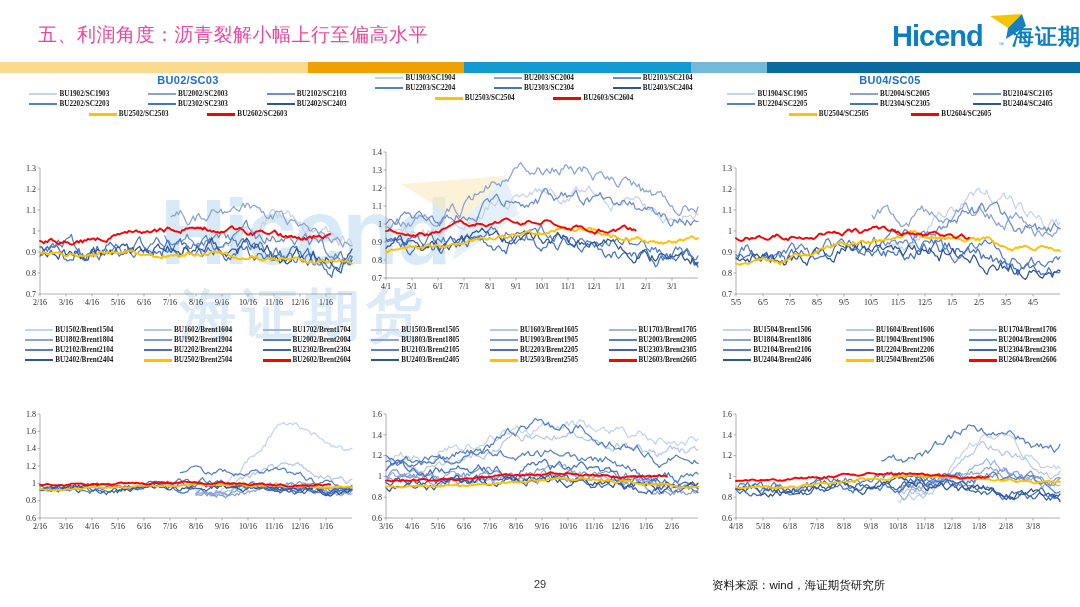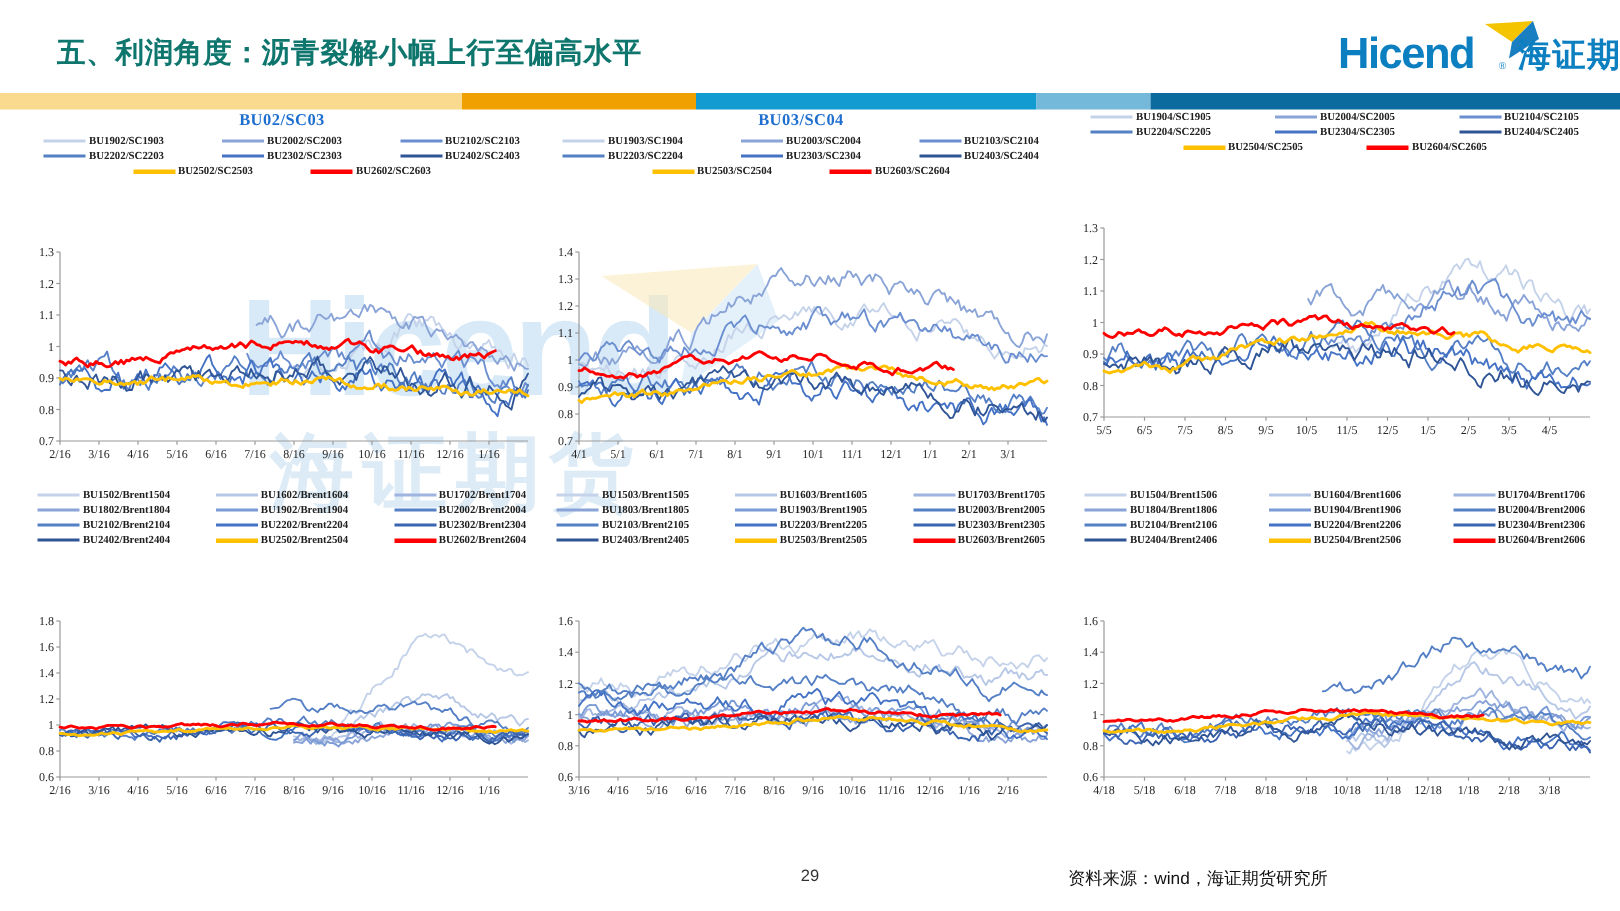--- a/index.html
+++ b/index.html
@@ -6,21 +6,21 @@
   html,body{margin:0;padding:0;}
   body{
     width:1080px;height:607px;background:#ffffff;overflow:hidden;
     font-family:"Liberation Serif",serif;position:relative;
   }
   
   #header{position:absolute;left:0;top:0;width:1080px;height:70px;}
   #slide-title{
     position:absolute;left:38px;top:22px;
     font-family:"Liberation Sans",sans-serif;
-    font-size:19px;font-weight:bold;color:#0f766e;letter-spacing:.5px;
+    font-size:19px;font-weight:normal;color:#ec4899;letter-spacing:.5px;
     white-space:nowrap;
   }
   
   #logo{position:absolute;right:10px;top:14px;height:40px;display:flex;align-items:center;}
   #logo-mark{position:relative;width:178px;height:40px;}
   #logo-text{
     position:absolute;left:0;top:6px;
     font-family:"Liberation Sans",sans-serif;
     font-size:29px;font-weight:bold;color:#0b7fc0;letter-spacing:-1px;
   }
@@ -48,21 +48,21 @@
     position:absolute;left:180px;top:128px;
     font-family:"Liberation Sans",sans-serif;
     font-size:56px;font-weight:bold;color:#dcebf6;letter-spacing:6px;
   }
   #wm-arrow{position:absolute;left:395px;top:20px;width:130px;height:95px;opacity:.55;}
   
   #grid{position:absolute;left:0;top:74px;width:1080px;height:500px;}
   .panel{position:absolute;}
   .panel-title{
     text-align:center;
-    font-family:Liberation Serif, serif;
+    font-family:Liberation Sans, sans-serif;
     font-size:11px;font-weight:bold;color:#1F6FD0;
     margin:0 0 4px 0;letter-spacing:.3px;
   }
   .legend{display:flex;flex-wrap:wrap;justify-content:center;
           row-gap:2px;column-gap:0px;margin-bottom:2px;}
   .legend-item{display:flex;align-items:center;white-space:nowrap;}
   .legend-swatch{display:inline-block;width:28px;height:2.5px;margin-right:2px;}
   .legend-label{font-family:"Liberation Serif",serif;font-size:7.2px;color:#202020;}
   .legend-3 .legend-item{width:33.33%;justify-content:center;font-weight:bold;}
   .plot{position:relative;}
@@ -198,21 +198,20 @@
           <path d="M154.80 73.87 L156.65 78.35 L158.51 78.63 L160.36 81.65 L162.21 83.01 L164.07 81.91 L165.92 81.67 L167.77 82.09 L169.63 77.95 L171.48 79.82 L173.33 77.82 L175.19 76.76 L177.04 72.18 L178.90 76.47 L180.75 77.86 L182.60 79.16 L184.46 82.92 L186.31 83.13 L188.16 81.18 L190.02 82.63 L191.87 80.25 L193.72 83.64 L195.58 78.84 L197.43 78.51 L199.28 81.43 L201.14 78.34 L202.99 75.90 L204.84 73.96 L206.70 71.79 L208.55 75.63 L210.40 72.01 L212.26 69.51 L214.11 70.33 L215.96 75.86 L217.82 72.88 L219.67 77.27 L221.52 77.35 L223.38 73.12 L225.23 71.85 L227.09 69.93 L228.94 68.67 L230.79 65.57 L232.65 65.09 L234.50 61.14 L236.35 58.28 L238.21 65.20 L240.06 67.92 L241.91 69.93 L243.77 71.07 L245.62 76.57 L247.47 75.04 L249.33 72.93 L251.18 75.68 L253.03 79.42 L254.89 81.57 L256.74 75.77 L258.59 78.35 L260.45 78.98 L262.30 74.10 L264.15 76.25 L266.01 80.01 L267.86 79.09 L269.71 79.42 L271.57 76.87 L273.42 79.61 L275.28 76.20 L277.13 76.21 L278.98 73.34 L280.84 77.05 L282.69 79.27 L284.54 83.10 L286.40 79.01 L288.25 76.33 L290.10 77.89 L291.96 76.25 L293.81 74.10 L295.66 71.70 L297.52 77.37 L299.37 82.64 L301.22 79.36 L303.08 75.57 L304.93 76.33 L306.78 77.43 L308.64 80.59 L310.49 77.59 L312.34 78.41 L314.20 85.92 L316.05 90.74 L317.90 92.89 L319.76 95.46 L321.61 94.66 L323.47 96.74 L325.32 91.84 L327.17 95.06 L329.03 96.28 L330.88 100.14 L332.73 96.94 L334.59 101.17 L336.44 100.33 L338.29 97.75 L340.15 93.27 L342.00 95.31" fill="none" stroke="#6a8ecf" stroke-width="1.25" stroke-linejoin="round" stroke-linecap="round"></path>
           <path d="M30.00 90.47 L31.85 93.56 L33.69 91.64 L35.54 85.90 L37.38 89.50 L39.23 85.40 L41.08 83.52 L42.92 81.44 L44.77 85.37 L46.62 81.05 L48.46 78.12 L50.31 82.72 L52.15 85.07 L54.00 80.74 L55.85 77.27 L57.69 76.05 L59.54 75.43 L61.38 72.39 L63.23 79.61 L65.08 84.79 L66.92 87.42 L68.77 89.87 L70.62 94.09 L72.46 91.43 L74.31 96.37 L76.15 97.48 L78.00 91.52 L79.85 92.98 L81.69 89.98 L83.54 94.79 L85.38 89.66 L87.23 94.66 L89.08 97.93 L90.92 92.64 L92.77 92.14 L94.62 93.27 L96.46 87.21 L98.31 91.49 L100.15 88.12 L102.00 88.48 L103.85 86.33 L105.69 82.18 L107.54 83.98 L109.38 85.45 L111.23 89.81 L113.08 92.22 L114.92 90.85 L116.77 91.52 L118.62 85.17 L120.46 90.22 L122.31 93.76 L124.15 95.42 L126.00 92.13 L127.85 90.74 L129.69 88.90 L131.54 87.25 L133.38 90.82 L135.23 85.80 L137.08 88.06 L138.92 84.55 L140.77 82.19 L142.62 81.77 L144.46 79.27 L146.31 75.44 L148.15 77.36 L150.00 81.11 L151.85 82.83 L153.69 84.36 L155.54 88.99 L157.38 90.32 L159.23 87.88 L161.08 86.19 L162.92 87.33 L164.77 89.69 L166.62 91.19 L168.46 94.59 L170.31 91.71 L172.15 93.18 L174.00 86.88 L175.85 84.28 L177.69 83.82 L179.54 86.61 L181.38 86.16 L183.23 82.11 L185.08 83.57 L186.92 83.74 L188.77 84.79 L190.62 81.13 L192.46 77.42 L194.31 75.34 L196.15 73.33 L198.00 79.03 L199.85 76.23 L201.69 82.45 L203.54 87.19 L205.38 86.98 L207.23 84.83 L209.08 85.63 L210.92 85.11 L212.77 84.84 L214.62 81.30 L216.46 80.71 L218.31 81.97 L220.15 79.91 L222.00 75.49 L223.85 78.53 L225.69 78.25 L227.54 84.55 L229.38 81.03 L231.23 77.93 L233.08 76.43 L234.92 80.40 L236.77 78.48 L238.62 84.60 L240.46 87.65 L242.31 82.84 L244.15 80.82 L246.00 85.62 L247.85 84.36 L249.69 80.15 L251.54 81.26 L253.38 86.07 L255.23 91.05 L257.08 94.76 L258.92 93.77 L260.77 89.60 L262.62 93.88 L264.46 88.68 L266.31 85.96 L268.15 91.44 L270.00 93.08 L271.85 98.18 L273.69 93.80 L275.54 97.36 L277.38 93.12 L279.23 91.16 L281.08 91.38 L282.92 97.17 L284.77 100.24 L286.62 100.49 L288.46 94.59 L290.31 97.27 L292.15 99.92 L294.00 99.98 L295.85 94.46 L297.69 92.63 L299.54 91.17 L301.38 94.17 L303.23 90.95 L305.08 96.55 L306.92 101.06 L308.77 103.15 L310.62 102.77 L312.46 98.13 L314.31 98.64 L316.15 103.23 L318.00 105.62 L319.85 106.68 L321.69 101.32 L323.54 98.13 L325.38 96.31 L327.23 95.69 L329.08 91.46 L330.92 89.44 L332.77 95.89 L334.62 96.36 L336.46 99.38 L338.31 102.85 L340.15 99.08 L342.00 94.45" fill="none" stroke="#5580c6" stroke-width="1.25" stroke-linejoin="round" stroke-linecap="round"></path>
           <path d="M30.00 94.28 L31.85 90.82 L33.69 87.84 L35.54 87.12 L37.38 84.36 L39.23 87.69 L41.08 84.10 L42.92 85.37 L44.77 84.48 L46.62 83.36 L48.46 86.12 L50.31 89.68 L52.15 91.17 L54.00 96.85 L55.85 97.41 L57.69 98.95 L59.54 97.98 L61.38 97.81 L63.23 98.08 L65.08 91.36 L66.92 90.33 L68.77 86.45 L70.62 92.63 L72.46 97.19 L74.31 94.09 L76.15 93.27 L78.00 92.01 L79.85 91.25 L81.69 87.47 L83.54 89.94 L85.38 89.37 L87.23 84.34 L89.08 88.41 L90.92 93.83 L92.77 87.97 L94.62 88.32 L96.46 83.07 L98.31 82.83 L100.15 80.17 L102.00 82.44 L103.85 84.52 L105.69 85.99 L107.54 91.20 L109.38 94.18 L111.23 92.07 L113.08 92.63 L114.92 87.40 L116.77 89.69 L118.62 88.25 L120.46 86.26 L122.31 89.92 L124.15 84.08 L126.00 80.44 L127.85 76.65 L129.69 74.67 L131.54 81.01 L133.38 84.05 L135.23 87.15 L137.08 90.65 L138.92 88.74 L140.77 89.35 L142.62 94.34 L144.46 89.23 L146.31 91.47 L148.15 90.12 L150.00 89.32 L151.85 93.90 L153.69 86.72 L155.54 82.94 L157.38 78.21 L159.23 81.78 L161.08 86.90 L162.92 88.41 L164.77 82.99 L166.62 80.30 L168.46 79.19 L170.31 76.51 L172.15 82.86 L174.00 80.79 L175.85 81.75 L177.69 86.82 L179.54 90.98 L181.38 90.49 L183.23 93.12 L185.08 93.57 L186.92 90.05 L188.77 86.41 L190.62 89.71 L192.46 94.35 L194.31 91.67 L196.15 89.67 L198.00 85.56 L199.85 88.28 L201.69 89.16 L203.54 92.92 L205.38 86.83 L207.23 86.04 L209.08 90.11 L210.92 91.24 L212.77 93.14 L214.62 97.08 L216.46 98.75 L218.31 95.36 L220.15 97.70 L222.00 93.94 L223.85 91.79 L225.69 93.20 L227.54 86.86 L229.38 86.62 L231.23 84.09 L233.08 87.36 L234.92 87.02 L236.77 84.40 L238.62 90.63 L240.46 95.78 L242.31 94.19 L244.15 98.36 L246.00 96.08 L247.85 91.66 L249.69 91.73 L251.54 92.18 L253.38 96.47 L255.23 96.49 L257.08 93.22 L258.92 93.12 L260.77 98.70 L262.62 97.98 L264.46 98.32 L266.31 93.50 L268.15 92.96 L270.00 88.70 L271.85 94.58 L273.69 95.87 L275.54 100.32 L277.38 94.78 L279.23 90.44 L281.08 86.12 L282.92 84.05 L284.77 85.64 L286.62 84.37 L288.46 89.17 L290.31 89.85 L292.15 95.39 L294.00 91.77 L295.85 89.47 L297.69 86.23 L299.54 93.21 L301.38 96.90 L303.23 102.74 L305.08 102.86 L306.92 97.06 L308.77 95.11 L310.62 98.06 L312.46 103.15 L314.31 107.08 L316.15 107.71 L318.00 111.86 L319.85 112.98 L321.69 115.44 L323.54 107.75 L325.38 105.56 L327.23 105.63 L329.08 108.16 L330.92 102.21 L332.77 98.66 L334.62 101.94 L336.46 98.19 L338.31 98.39 L340.15 103.16 L342.00 98.11" fill="none" stroke="#4472c4" stroke-width="1.25" stroke-linejoin="round" stroke-linecap="round"></path>
           <path d="M30.00 84.91 L31.85 85.09 L33.69 88.41 L35.54 92.57 L37.38 94.83 L39.23 91.00 L41.08 88.42 L42.92 92.44 L44.77 92.73 L46.62 94.37 L48.46 97.33 L50.31 91.33 L52.15 90.14 L54.00 87.62 L55.85 92.87 L57.69 92.26 L59.54 89.39 L61.38 90.30 L63.23 93.59 L65.08 88.98 L66.92 89.51 L68.77 93.50 L70.62 96.59 L72.46 94.30 L74.31 98.59 L76.15 97.86 L78.00 98.02 L79.85 91.53 L81.69 89.70 L83.54 85.41 L85.38 90.98 L87.23 87.32 L89.08 88.52 L90.92 92.99 L92.77 89.32 L94.62 91.93 L96.46 90.88 L98.31 90.57 L100.15 88.31 L102.00 92.66 L103.85 90.58 L105.69 88.20 L107.54 84.87 L109.38 85.76 L111.23 83.10 L113.08 82.05 L114.92 83.66 L116.77 82.01 L118.62 87.84 L120.46 91.49 L122.31 85.32 L124.15 89.75 L126.00 87.33 L127.85 85.72 L129.69 84.41 L131.54 88.68 L133.38 88.93 L135.23 88.05 L137.08 87.72 L138.92 91.38 L140.77 92.99 L142.62 90.45 L144.46 85.75 L146.31 84.48 L148.15 82.00 L150.00 85.98 L151.85 86.56 L153.69 87.67 L155.54 89.21 L157.38 84.03 L159.23 88.02 L161.08 90.32 L162.92 87.55 L164.77 88.50 L166.62 89.99 L168.46 89.54 L170.31 92.80 L172.15 92.51 L174.00 85.67 L175.85 85.76 L177.69 87.95 L179.54 92.37 L181.38 90.49 L183.23 88.20 L185.08 89.07 L186.92 84.04 L188.77 86.90 L190.62 87.20 L192.46 87.80 L194.31 89.71 L196.15 85.07 L198.00 80.66 L199.85 79.61 L201.69 75.70 L203.54 81.44 L205.38 80.97 L207.23 86.07 L209.08 87.55 L210.92 89.44 L212.77 92.28 L214.62 91.99 L216.46 94.53 L218.31 91.11 L220.15 89.04 L222.00 87.10 L223.85 87.14 L225.69 87.39 L227.54 91.34 L229.38 85.36 L231.23 84.05 L233.08 79.61 L234.92 78.66 L236.77 76.03 L238.62 78.83 L240.46 83.84 L242.31 84.08 L244.15 86.55 L246.00 82.09 L247.85 82.75 L249.69 87.60 L251.54 86.69 L253.38 89.88 L255.23 87.46 L257.08 83.32 L258.92 88.08 L260.77 91.70 L262.62 96.41 L264.46 93.71 L266.31 94.30 L268.15 97.20 L270.00 100.90 L271.85 99.24 L273.69 97.15 L275.54 100.94 L277.38 101.96 L279.23 100.18 L281.08 99.31 L282.92 93.38 L284.77 90.42 L286.62 86.21 L288.46 91.13 L290.31 95.77 L292.15 94.23 L294.00 97.58 L295.85 99.54 L297.69 103.11 L299.54 99.94 L301.38 94.05 L303.23 89.22 L305.08 95.10 L306.92 97.23 L308.77 99.33 L310.62 100.50 L312.46 98.06 L314.31 101.10 L316.15 95.30 L318.00 97.55 L319.85 99.33 L321.69 101.95 L323.54 104.93 L325.38 105.26 L327.23 108.51 L329.08 109.41 L330.92 111.11 L332.77 103.54 L334.62 97.17 L336.46 97.40 L338.31 92.19 L340.15 90.71 L342.00 87.08" fill="none" stroke="#2f5597" stroke-width="1.25" stroke-linejoin="round" stroke-linecap="round"></path>
           <path d="M30.00 90.34 L31.85 91.47 L33.69 90.02 L35.54 90.62 L37.38 91.86 L39.23 92.31 L41.08 90.55 L42.92 91.41 L44.77 90.73 L46.62 90.44 L48.46 90.52 L50.31 90.97 L52.15 92.12 L54.00 93.32 L55.85 94.19 L57.69 93.93 L59.54 91.64 L61.38 92.62 L63.23 91.84 L65.08 93.32 L66.92 94.38 L68.77 94.28 L70.62 93.24 L72.46 94.63 L74.31 93.65 L76.15 93.90 L78.00 93.02 L79.85 92.29 L81.69 94.27 L83.54 92.17 L85.38 93.78 L87.23 92.80 L89.08 90.67 L90.92 89.07 L92.77 90.57 L94.62 91.04 L96.46 90.84 L98.31 89.47 L100.15 91.79 L102.00 89.76 L103.85 90.25 L105.69 90.87 L107.54 91.03 L109.38 91.35 L111.23 90.11 L113.08 91.18 L114.92 89.26 L116.77 89.75 L118.62 88.36 L120.46 89.04 L122.31 88.21 L124.15 89.61 L126.00 91.85 L127.85 91.00 L129.69 92.60 L131.54 93.65 L133.38 92.38 L135.23 92.87 L137.08 92.85 L138.92 92.47 L140.77 91.95 L142.62 93.90 L144.46 95.12 L146.31 94.78 L148.15 95.17 L150.00 95.59 L151.85 96.34 L153.69 94.07 L155.54 95.26 L157.38 93.85 L159.23 93.96 L161.08 93.20 L162.92 93.50 L164.77 93.24 L166.62 93.02 L168.46 93.38 L170.31 94.98 L172.15 92.85 L174.00 94.17 L175.85 92.63 L177.69 90.49 L179.54 91.60 L181.38 91.29 L183.23 93.06 L185.08 94.02 L186.92 91.67 L188.77 93.05 L190.62 94.24 L192.46 92.75 L194.31 91.81 L196.15 92.78 L198.00 93.28 L199.85 91.33 L201.69 90.02 L203.54 89.76 L205.38 89.11 L207.23 90.74 L209.08 89.34 L210.92 90.25 L212.77 91.80 L214.62 91.27 L216.46 90.08 L218.31 92.33 L220.15 94.04 L222.00 94.20 L223.85 96.16 L225.69 95.18 L227.54 96.83 L229.38 96.96 L231.23 96.99 L233.08 96.35 L234.92 97.30 L236.77 97.09 L238.62 97.07 L240.46 94.69 L242.31 94.01 L244.15 96.25 L246.00 94.04 L247.85 96.19 L249.69 97.96 L251.54 97.50 L253.38 98.33 L255.23 97.77 L257.08 96.02 L258.92 95.93 L260.77 98.01 L262.62 96.18 L264.46 97.03 L266.31 98.36 L268.15 98.22 L270.00 95.97 L271.85 95.77 L273.69 96.59 L275.54 97.38 L277.38 96.58 L279.23 98.01 L281.08 96.08 L282.92 97.08 L284.77 95.38 L286.62 95.48 L288.46 96.06 L290.31 97.28 L292.15 98.70 L294.00 97.93 L295.85 100.15 L297.69 101.29 L299.54 99.79 L301.38 99.37 L303.23 101.29 L305.08 101.61 L306.92 100.55 L308.77 98.48 L310.62 99.56 L312.46 97.64 L314.31 99.24 L316.15 100.28 L318.00 100.20 L319.85 98.89 L321.69 98.07 L323.54 98.64 L325.38 99.37 L327.23 99.61 L329.08 98.00 L330.92 98.09 L332.77 99.63 L334.62 99.56 L336.46 97.83 L338.31 99.86 L340.15 100.93 L342.00 101.81" fill="none" stroke="#ffc000" stroke-width="1.9" stroke-linejoin="round" stroke-linecap="round"></path>
           <path d="M30.00 78.86 L31.85 79.62 L33.70 81.28 L35.54 79.25 L37.39 80.14 L39.24 77.90 L41.09 76.70 L42.94 78.51 L44.79 79.27 L46.63 80.84 L48.48 82.61 L50.33 80.46 L52.18 81.23 L54.03 78.99 L55.87 80.33 L57.72 80.31 L59.57 81.81 L61.42 82.54 L63.27 82.27 L65.11 80.82 L66.96 79.00 L68.81 80.55 L70.66 78.20 L72.51 80.42 L74.36 78.17 L76.20 78.62 L78.05 76.73 L79.90 77.73 L81.75 76.94 L83.60 76.41 L85.44 78.02 L87.29 76.18 L89.14 77.13 L90.99 78.07 L92.84 78.86 L94.69 79.43 L96.53 79.97 L98.38 77.06 L100.23 76.31 L102.08 74.19 L103.93 73.03 L105.77 73.37 L107.62 71.85 L109.47 72.28 L111.32 71.29 L113.17 70.84 L115.02 69.90 L116.86 70.96 L118.71 69.00 L120.56 69.41 L122.41 70.18 L124.26 69.55 L126.10 68.27 L127.95 69.84 L129.80 69.75 L131.65 71.15 L133.50 70.17 L135.34 70.19 L137.19 69.02 L139.04 70.27 L140.89 70.15 L142.74 69.19 L144.59 67.40 L146.43 69.41 L148.28 68.24 L150.13 66.42 L151.98 67.70 L153.83 69.71 L155.67 67.42 L157.52 65.36 L159.37 66.18 L161.22 67.73 L163.07 68.16 L164.92 69.39 L166.76 69.46 L168.61 69.87 L170.46 70.98 L172.31 68.19 L174.16 68.06 L176.00 66.50 L177.85 66.55 L179.70 65.91 L181.55 65.78 L183.40 65.80 L185.24 66.56 L187.09 65.51 L188.94 66.09 L190.79 65.73 L192.64 67.51 L194.49 65.51 L196.33 67.61 L198.18 68.91 L200.03 68.29 L201.88 69.89 L203.73 68.92 L205.57 70.33 L207.42 69.88 L209.27 71.05 L211.12 69.65 L212.97 70.34 L214.82 69.63 L216.66 68.27 L218.51 66.63 L220.36 65.04 L222.21 64.17 L224.06 66.82 L225.90 67.45 L227.75 66.96 L229.60 65.83 L231.45 67.05 L233.30 68.00 L235.14 70.38 L236.99 72.28 L238.84 72.84 L240.69 71.09 L242.54 73.13 L244.39 71.45 L246.23 69.39 L248.08 69.39 L249.93 68.57 L251.78 68.75 L253.63 70.12 L255.47 71.26 L257.32 71.89 L259.17 72.02 L261.02 70.95 L262.87 69.78 L264.72 68.42 L266.56 70.85 L268.41 73.56 L270.26 71.88 L272.11 74.40 L273.96 75.18 L275.80 73.82 L277.65 75.32 L279.50 74.64 L281.35 73.62 L283.20 75.50 L285.05 74.64 L286.89 76.16 L288.74 75.52 L290.59 77.35 L292.44 77.88 L294.29 75.97 L296.13 77.65 L297.98 75.83 L299.83 74.40 L301.68 76.17 L303.53 73.99 L305.37 74.66 L307.22 74.66 L309.07 73.48 L310.92 74.96 L312.77 76.63 L314.62 74.56 L316.46 73.59 L318.31 72.66 L320.16 71.87" fill="none" stroke="#ff0000" stroke-width="1.9" stroke-linejoin="round" stroke-linecap="round"></path>
         </svg>
       </div>
     </div>
     <div class="panel" style="left: 356px; top: 0px; width: 356px;">
-      <div class="panel-title">BU03/SC04</div>
       <div class="legend legend-3">
         <div class="legend-item">
           <span class="legend-swatch" style="background: rgb(197, 211, 234);"></span>
           <span class="legend-label">BU1903/SC1904</span>
         </div>
         <div class="legend-item">
           <span class="legend-swatch" style="background: rgb(138, 164, 216);"></span>
           <span class="legend-label">BU2003/SC2004</span>
         </div>
         <div class="legend-item">
@@ -288,20 +287,21 @@
           <path d="M30.00 78.05 L31.85 75.62 L33.69 73.49 L35.54 73.58 L37.38 75.95 L39.23 78.49 L41.08 77.89 L42.92 73.91 L44.77 69.75 L46.62 68.40 L48.46 65.88 L50.31 67.62 L52.15 66.52 L54.00 68.10 L55.85 71.96 L57.69 71.95 L59.54 68.56 L61.38 66.41 L63.23 65.20 L65.08 67.29 L66.92 71.08 L68.77 72.94 L70.62 74.61 L72.46 72.44 L74.31 70.86 L76.15 69.80 L78.00 74.43 L79.85 76.61 L81.69 76.41 L83.54 79.74 L85.38 74.44 L87.23 70.99 L89.08 72.10 L90.92 68.95 L92.77 71.73 L94.62 71.79 L96.46 73.21 L98.31 75.52 L100.15 69.63 L102.00 71.76 L103.85 74.56 L105.69 72.55 L107.54 70.80 L109.38 72.97 L111.23 74.23 L113.08 71.41 L114.92 73.10 L116.77 72.75 L118.62 74.57 L120.46 75.24 L122.31 69.93 L124.15 64.75 L126.00 59.55 L127.85 55.43 L129.69 53.63 L131.54 52.57 L133.38 56.05 L135.23 53.68 L137.08 52.39 L138.92 49.81 L140.77 48.23 L142.62 51.68 L144.46 55.96 L146.31 59.08 L148.15 60.51 L150.00 55.03 L151.85 55.11 L153.69 56.39 L155.54 55.78 L157.38 56.97 L159.23 55.45 L161.08 56.62 L162.92 56.30 L164.77 60.05 L166.62 58.55 L168.46 61.54 L170.31 59.11 L172.15 60.96 L174.00 57.31 L175.85 56.04 L177.69 57.78 L179.54 53.16 L181.38 57.33 L183.23 53.32 L185.08 48.43 L186.92 45.33 L188.77 42.63 L190.62 42.78 L192.46 48.32 L194.31 47.68 L196.15 50.33 L198.00 54.47 L199.85 52.34 L201.69 52.40 L203.54 50.53 L205.38 46.19 L207.23 49.74 L209.08 47.04 L210.92 51.24 L212.77 49.51 L214.62 50.21 L216.46 49.92 L218.31 46.89 L220.15 44.22 L222.00 50.04 L223.85 54.49 L225.69 56.39 L227.54 59.19 L229.38 53.94 L231.23 51.80 L233.08 55.88 L234.92 53.54 L236.77 50.59 L238.62 50.13 L240.46 49.32 L242.31 49.52 L244.15 46.46 L246.00 51.27 L247.85 53.23 L249.69 51.85 L251.54 51.47 L253.38 51.28 L255.23 53.15 L257.08 57.70 L258.92 58.67 L260.77 56.59 L262.62 58.91 L264.46 58.35 L266.31 54.64 L268.15 54.38 L270.00 57.37 L271.85 59.04 L273.69 55.63 L275.54 58.64 L277.38 57.03 L279.23 62.63 L281.08 63.48 L282.92 62.64 L284.77 64.05 L286.62 64.48 L288.46 61.53 L290.31 63.58 L292.15 60.93 L294.00 62.13 L295.85 61.27 L297.69 65.48 L299.54 67.91 L301.38 68.30 L303.23 66.39 L305.08 70.89 L306.92 67.74 L308.77 68.25 L310.62 72.49 L312.46 76.61 L314.31 79.81 L316.15 79.43 L318.00 73.76 L319.85 74.30 L321.69 76.76 L323.54 72.74 L325.38 74.94 L327.23 76.36 L329.08 79.27 L330.92 74.09 L332.77 76.46 L334.62 79.33 L336.46 76.43 L338.31 74.25 L340.15 75.57 L342.00 75.44" fill="none" stroke="#6a8ecf" stroke-width="1.25" stroke-linejoin="round" stroke-linecap="round"></path>
           <path d="M30.00 92.22 L31.85 95.73 L33.69 94.72 L35.54 95.12 L37.38 93.45 L39.23 91.49 L41.08 96.18 L42.92 96.98 L44.77 100.87 L46.62 97.04 L48.46 99.54 L50.31 95.82 L52.15 92.57 L54.00 92.89 L55.85 90.71 L57.69 91.38 L59.54 91.73 L61.38 88.36 L63.23 93.50 L65.08 96.26 L66.92 98.89 L68.77 98.50 L70.62 94.32 L72.46 89.96 L74.31 87.09 L76.15 89.66 L78.00 94.61 L79.85 95.14 L81.69 92.67 L83.54 94.41 L85.38 96.18 L87.23 91.44 L89.08 95.69 L90.92 96.02 L92.77 92.92 L94.62 90.53 L96.46 92.78 L98.31 92.64 L100.15 95.87 L102.00 97.27 L103.85 94.07 L105.69 91.91 L107.54 95.25 L109.38 91.84 L111.23 88.18 L113.08 91.65 L114.92 94.72 L116.77 91.84 L118.62 90.33 L120.46 92.17 L122.31 89.97 L124.15 94.17 L126.00 92.43 L127.85 91.13 L129.69 89.26 L131.54 85.37 L133.38 83.57 L135.23 80.70 L137.08 83.10 L138.92 82.28 L140.77 85.90 L142.62 88.22 L144.46 91.56 L146.31 94.83 L148.15 90.93 L150.00 86.25 L151.85 88.75 L153.69 88.89 L155.54 91.60 L157.38 94.72 L159.23 97.92 L161.08 95.58 L162.92 93.65 L164.77 93.64 L166.62 92.95 L168.46 94.48 L170.31 90.24 L172.15 85.58 L174.00 84.07 L175.85 83.93 L177.69 82.94 L179.54 82.25 L181.38 86.36 L183.23 82.46 L185.08 78.95 L186.92 83.64 L188.77 87.73 L190.62 89.81 L192.46 92.03 L194.31 89.60 L196.15 93.95 L198.00 95.35 L199.85 90.76 L201.69 88.24 L203.54 88.67 L205.38 92.41 L207.23 90.09 L209.08 90.53 L210.92 93.79 L212.77 96.46 L214.62 91.51 L216.46 91.75 L218.31 93.83 L220.15 97.72 L222.00 95.98 L223.85 93.20 L225.69 92.58 L227.54 94.43 L229.38 96.87 L231.23 94.59 L233.08 95.92 L234.92 95.85 L236.77 98.35 L238.62 101.23 L240.46 95.99 L242.31 98.34 L244.15 98.36 L246.00 100.63 L247.85 97.39 L249.69 95.71 L251.54 98.82 L253.38 99.84 L255.23 94.85 L257.08 94.38 L258.92 95.32 L260.77 91.95 L262.62 95.64 L264.46 97.21 L266.31 98.65 L268.15 94.96 L270.00 91.78 L271.85 93.80 L273.69 98.12 L275.54 97.59 L277.38 98.46 L279.23 98.39 L281.08 98.96 L282.92 97.94 L284.77 95.43 L286.62 94.32 L288.46 97.12 L290.31 101.62 L292.15 103.66 L294.00 105.95 L295.85 101.35 L297.69 103.64 L299.54 101.50 L301.38 106.45 L303.23 103.45 L305.08 106.40 L306.92 110.49 L308.77 112.37 L310.62 113.22 L312.46 110.97 L314.31 112.85 L316.15 109.34 L318.00 104.60 L319.85 101.00 L321.69 103.70 L323.54 101.27 L325.38 102.64 L327.23 106.73 L329.08 104.71 L330.92 102.38 L332.77 105.37 L334.62 109.55 L336.46 110.29 L338.31 113.88 L340.15 113.36 L342.00 109.88" fill="none" stroke="#5580c6" stroke-width="1.25" stroke-linejoin="round" stroke-linecap="round"></path>
           <path d="M30.00 95.06 L31.85 94.13 L33.69 93.39 L35.54 92.63 L37.38 94.80 L39.23 92.09 L41.08 94.76 L42.92 93.26 L44.77 92.93 L46.62 95.99 L48.46 100.45 L50.31 103.36 L52.15 107.31 L54.00 108.90 L55.85 105.99 L57.69 104.40 L59.54 100.11 L61.38 100.69 L63.23 100.06 L65.08 102.63 L66.92 98.35 L68.77 102.74 L70.62 100.54 L72.46 101.39 L74.31 99.05 L76.15 103.76 L78.00 103.66 L79.85 98.10 L81.69 102.37 L83.54 105.68 L85.38 107.45 L87.23 103.51 L89.08 99.05 L90.92 95.98 L92.77 93.36 L94.62 90.45 L96.46 94.04 L98.31 96.72 L100.15 101.18 L102.00 98.01 L103.85 100.06 L105.69 96.78 L107.54 92.75 L109.38 97.67 L111.23 100.67 L113.08 96.14 L114.92 91.32 L116.77 91.67 L118.62 92.29 L120.46 91.15 L122.31 93.67 L124.15 89.36 L126.00 90.68 L127.85 96.42 L129.69 96.75 L131.54 99.63 L133.38 100.02 L135.23 99.98 L137.08 104.04 L138.92 103.76 L140.77 101.09 L142.62 99.82 L144.46 102.00 L146.31 104.99 L148.15 104.38 L150.00 107.78 L151.85 101.02 L153.69 95.05 L155.54 94.98 L157.38 91.45 L159.23 88.33 L161.08 86.41 L162.92 87.30 L164.77 87.13 L166.62 86.53 L168.46 84.64 L170.31 89.93 L172.15 93.70 L174.00 93.43 L175.85 93.98 L177.69 93.86 L179.54 99.11 L181.38 101.98 L183.23 102.43 L185.08 105.13 L186.92 101.85 L188.77 101.62 L190.62 100.99 L192.46 95.83 L194.31 96.59 L196.15 96.38 L198.00 97.86 L199.85 102.12 L201.69 103.92 L203.54 99.56 L205.38 95.69 L207.23 92.13 L209.08 93.72 L210.92 97.74 L212.77 98.67 L214.62 98.05 L216.46 98.52 L218.31 101.36 L220.15 96.53 L222.00 102.02 L223.85 103.94 L225.69 106.20 L227.54 102.40 L229.38 100.51 L231.23 97.35 L233.08 99.43 L234.92 96.46 L236.77 97.24 L238.62 95.85 L240.46 98.60 L242.31 103.51 L244.15 103.02 L246.00 103.86 L247.85 108.72 L249.69 111.48 L251.54 109.15 L253.38 108.23 L255.23 111.64 L257.08 106.63 L258.92 105.79 L260.77 110.61 L262.62 112.39 L264.46 110.41 L266.31 107.95 L268.15 106.56 L270.00 107.50 L271.85 107.93 L273.69 106.80 L275.54 110.19 L277.38 106.67 L279.23 107.05 L281.08 112.60 L282.92 108.10 L284.77 105.92 L286.62 106.95 L288.46 103.65 L290.31 103.44 L292.15 107.81 L294.00 112.50 L295.85 114.01 L297.69 116.58 L299.54 120.87 L301.38 119.09 L303.23 113.49 L305.08 109.92 L306.92 114.13 L308.77 111.62 L310.62 107.45 L312.46 111.88 L314.31 107.92 L316.15 112.57 L318.00 112.83 L319.85 114.73 L321.69 112.38 L323.54 109.59 L325.38 105.94 L327.23 108.85 L329.08 105.69 L330.92 103.67 L332.77 109.15 L334.62 108.86 L336.46 114.13 L338.31 119.09 L340.15 116.18 L342.00 121.26" fill="none" stroke="#4472c4" stroke-width="1.25" stroke-linejoin="round" stroke-linecap="round"></path>
           <path d="M30.00 102.44 L31.85 100.00 L33.69 100.23 L35.54 97.98 L37.38 96.83 L39.23 93.28 L41.08 93.30 L42.92 89.90 L44.77 89.61 L46.62 95.83 L48.46 97.07 L50.31 98.96 L52.15 94.87 L54.00 94.90 L55.85 94.50 L57.69 94.81 L59.54 96.66 L61.38 96.81 L63.23 100.50 L65.08 104.16 L66.92 104.27 L68.77 102.23 L70.62 101.34 L72.46 101.59 L74.31 97.12 L76.15 95.19 L78.00 98.32 L79.85 95.34 L81.69 100.32 L83.54 104.53 L85.38 100.44 L87.23 99.73 L89.08 97.09 L90.92 100.37 L92.77 103.73 L94.62 100.34 L96.46 97.48 L98.31 96.98 L100.15 95.67 L102.00 93.46 L103.85 93.35 L105.69 89.57 L107.54 94.28 L109.38 90.39 L111.23 89.58 L113.08 92.00 L114.92 89.31 L116.77 86.70 L118.62 86.23 L120.46 84.60 L122.31 86.26 L124.15 84.82 L126.00 82.09 L127.85 84.29 L129.69 86.53 L131.54 85.34 L133.38 89.48 L135.23 88.53 L137.08 87.84 L138.92 85.97 L140.77 84.65 L142.62 89.14 L144.46 92.68 L146.31 95.96 L148.15 92.81 L150.00 96.36 L151.85 96.55 L153.69 97.40 L155.54 97.77 L157.38 96.25 L159.23 93.46 L161.08 89.91 L162.92 89.99 L164.77 93.61 L166.62 90.72 L168.46 88.90 L170.31 86.86 L172.15 87.45 L174.00 86.42 L175.85 90.83 L177.69 93.06 L179.54 89.21 L181.38 87.82 L183.23 92.56 L185.08 94.33 L186.92 97.51 L188.77 96.23 L190.62 93.38 L192.46 93.49 L194.31 97.21 L196.15 94.97 L198.00 90.49 L199.85 89.20 L201.69 86.35 L203.54 89.38 L205.38 92.53 L207.23 89.09 L209.08 90.94 L210.92 90.96 L212.77 96.06 L214.62 98.10 L216.46 99.82 L218.31 100.52 L220.15 97.92 L222.00 94.17 L223.85 98.51 L225.69 96.34 L227.54 98.23 L229.38 97.66 L231.23 100.32 L233.08 101.29 L234.92 97.55 L236.77 96.66 L238.62 96.01 L240.46 99.95 L242.31 99.65 L244.15 97.85 L246.00 97.11 L247.85 93.87 L249.69 96.48 L251.54 93.18 L253.38 94.02 L255.23 95.20 L257.08 93.65 L258.92 96.98 L260.77 99.68 L262.62 103.21 L264.46 100.26 L266.31 103.84 L268.15 105.24 L270.00 106.87 L271.85 110.39 L273.69 112.67 L275.54 114.12 L277.38 116.80 L279.23 116.42 L281.08 112.17 L282.92 112.34 L284.77 108.14 L286.62 104.42 L288.46 104.82 L290.31 106.59 L292.15 110.86 L294.00 114.93 L295.85 109.60 L297.69 113.55 L299.54 115.08 L301.38 112.96 L303.23 108.17 L305.08 107.77 L306.92 108.12 L308.77 109.27 L310.62 111.87 L312.46 113.01 L314.31 110.69 L316.15 110.72 L318.00 111.03 L319.85 108.93 L321.69 109.74 L323.54 108.36 L325.38 106.89 L327.23 111.71 L329.08 114.37 L330.92 112.80 L332.77 114.41 L334.62 117.83 L336.46 112.26 L338.31 115.49 L340.15 119.18 L342.00 116.32" fill="none" stroke="#2f5597" stroke-width="1.25" stroke-linejoin="round" stroke-linecap="round"></path>
           <path d="M30.00 104.98 L31.85 106.38 L33.69 104.29 L35.54 103.44 L37.38 104.17 L39.23 103.37 L41.08 103.61 L42.92 102.95 L44.77 102.12 L46.62 101.89 L48.46 101.50 L50.31 102.35 L52.15 100.90 L54.00 99.67 L55.85 101.26 L57.69 100.36 L59.54 100.12 L61.38 102.23 L63.23 102.57 L65.08 100.84 L66.92 102.42 L68.77 100.59 L70.62 99.32 L72.46 97.99 L74.31 100.27 L76.15 100.69 L78.00 100.72 L79.85 99.04 L81.69 99.01 L83.54 100.11 L85.38 101.75 L87.23 100.15 L89.08 101.72 L90.92 99.75 L92.77 100.31 L94.62 98.54 L96.46 97.80 L98.31 98.03 L100.15 98.81 L102.00 97.98 L103.85 97.32 L105.69 98.05 L107.54 97.53 L109.38 97.33 L111.23 95.95 L113.08 93.96 L114.92 94.54 L116.77 95.13 L118.62 93.25 L120.46 93.05 L122.31 93.23 L124.15 92.06 L126.00 91.61 L127.85 91.71 L129.69 93.25 L131.54 93.73 L133.38 91.78 L135.23 92.50 L137.08 93.34 L138.92 93.59 L140.77 91.80 L142.62 89.83 L144.46 91.04 L146.31 89.51 L148.15 90.43 L150.00 92.02 L151.85 91.95 L153.69 90.06 L155.54 88.26 L157.38 88.34 L159.23 88.92 L161.08 89.57 L162.92 89.34 L164.77 89.15 L166.62 87.47 L168.46 86.85 L170.31 85.90 L172.15 84.87 L174.00 85.62 L175.85 87.18 L177.69 88.29 L179.54 87.43 L181.38 88.97 L183.23 86.86 L185.08 88.37 L186.92 87.94 L188.77 87.97 L190.62 86.83 L192.46 87.38 L194.31 85.42 L196.15 84.47 L198.00 85.73 L199.85 84.11 L201.69 82.67 L203.54 82.72 L205.38 81.51 L207.23 81.11 L209.08 83.55 L210.92 82.63 L212.77 83.86 L214.62 83.89 L216.46 83.83 L218.31 84.96 L220.15 84.70 L222.00 83.48 L223.85 82.63 L225.69 82.56 L227.54 84.08 L229.38 83.95 L231.23 82.85 L233.08 81.96 L234.92 82.24 L236.77 83.91 L238.62 83.05 L240.46 84.51 L242.31 86.93 L244.15 87.12 L246.00 89.09 L247.85 87.98 L249.69 89.12 L251.54 88.94 L253.38 89.48 L255.23 91.15 L257.08 89.52 L258.92 89.64 L260.77 91.62 L262.62 92.25 L264.46 93.32 L266.31 93.75 L268.15 94.31 L270.00 92.84 L271.85 93.45 L273.69 94.95 L275.54 92.83 L277.38 92.70 L279.23 92.50 L281.08 90.90 L282.92 91.94 L284.77 93.11 L286.62 95.12 L288.46 94.56 L290.31 96.32 L292.15 96.75 L294.00 95.09 L295.85 95.63 L297.69 94.83 L299.54 96.58 L301.38 96.11 L303.23 97.63 L305.08 96.30 L306.92 97.88 L308.77 96.68 L310.62 96.81 L312.46 94.87 L314.31 95.46 L316.15 96.62 L318.00 95.45 L319.85 96.66 L321.69 95.03 L323.54 93.51 L325.38 93.73 L327.23 94.60 L329.08 93.53 L330.92 92.32 L332.77 92.03 L334.62 90.70 L336.46 90.21 L338.31 92.19 L340.15 93.29 L342.00 92.04" fill="none" stroke="#ffc000" stroke-width="1.9" stroke-linejoin="round" stroke-linecap="round"></path>
           <path d="M30.00 85.12 L31.85 84.87 L33.70 83.26 L35.55 84.45 L37.40 85.84 L39.24 85.90 L41.09 87.33 L42.94 87.17 L44.79 87.67 L46.64 87.76 L48.49 88.80 L50.34 88.97 L52.19 88.40 L54.04 89.82 L55.88 89.72 L57.73 89.28 L59.58 90.04 L61.43 88.79 L63.28 87.01 L65.13 87.28 L66.98 87.73 L68.83 89.43 L70.68 88.18 L72.52 89.07 L74.37 88.23 L76.22 86.41 L78.07 86.89 L79.92 85.45 L81.77 86.54 L83.62 86.00 L85.47 83.91 L87.32 82.76 L89.16 82.42 L91.01 81.48 L92.86 80.18 L94.71 79.55 L96.56 78.27 L98.41 76.88 L100.26 75.75 L102.11 75.62 L103.96 74.63 L105.80 75.34 L107.65 77.28 L109.50 78.01 L111.35 79.25 L113.20 80.26 L115.05 79.56 L116.90 78.97 L118.75 79.71 L120.60 77.52 L122.44 77.86 L124.29 77.98 L126.14 78.22 L127.99 79.26 L129.84 80.51 L131.69 79.62 L133.54 78.42 L135.39 78.31 L137.24 77.47 L139.08 75.72 L140.93 76.89 L142.78 76.77 L144.63 75.50 L146.48 74.07 L148.33 73.18 L150.18 72.37 L152.03 72.98 L153.88 74.19 L155.72 75.42 L157.57 76.34 L159.42 76.92 L161.27 76.33 L163.12 77.93 L164.97 79.01 L166.82 77.61 L168.67 77.79 L170.52 75.74 L172.36 74.99 L174.21 75.33 L176.06 76.65 L177.91 76.88 L179.76 77.30 L181.61 77.63 L183.46 78.23 L185.31 77.85 L187.16 75.58 L189.00 74.36 L190.85 74.11 L192.70 74.70 L194.55 75.18 L196.40 77.08 L198.25 78.53 L200.10 79.18 L201.95 80.04 L203.80 80.72 L205.64 81.56 L207.49 81.52 L209.34 81.75 L211.19 83.21 L213.04 82.68 L214.89 84.01 L216.74 81.45 L218.59 80.27 L220.44 79.38 L222.28 80.58 L224.13 80.09 L225.98 80.57 L227.83 82.54 L229.68 83.81 L231.53 84.89 L233.38 85.76 L235.23 85.46 L237.08 86.47 L238.92 87.87 L240.77 85.62 L242.62 83.46 L244.47 84.99 L246.32 85.17 L248.17 85.90 L250.02 86.36 L251.87 86.77 L253.72 85.71 L255.56 84.85 L257.41 83.55 L259.26 84.94 L261.11 83.66 L262.96 82.92 L264.81 81.58 L266.66 80.08 L268.51 79.47 L270.36 81.46 L272.20 83.30 L274.05 81.97 L275.90 84.08 L277.75 83.27 L279.60 84.41" fill="none" stroke="#ff0000" stroke-width="1.9" stroke-linejoin="round" stroke-linecap="round"></path>
         </svg>
       </div>
     </div>
     <div class="panel" style="left: 706px; top: 0px; width: 368px;">
+      <div class="panel-title">BU04/SC05</div>
       <div class="legend legend-3">
         <div class="legend-item">
           <span class="legend-swatch" style="background: rgb(197, 211, 234);"></span>
           <span class="legend-label">BU1904/SC1905</span>
         </div>
         <div class="legend-item">
           <span class="legend-swatch" style="background: rgb(138, 164, 216);"></span>
           <span class="legend-label">BU2004/SC2005</span>
         </div>
         <div class="legend-item">

